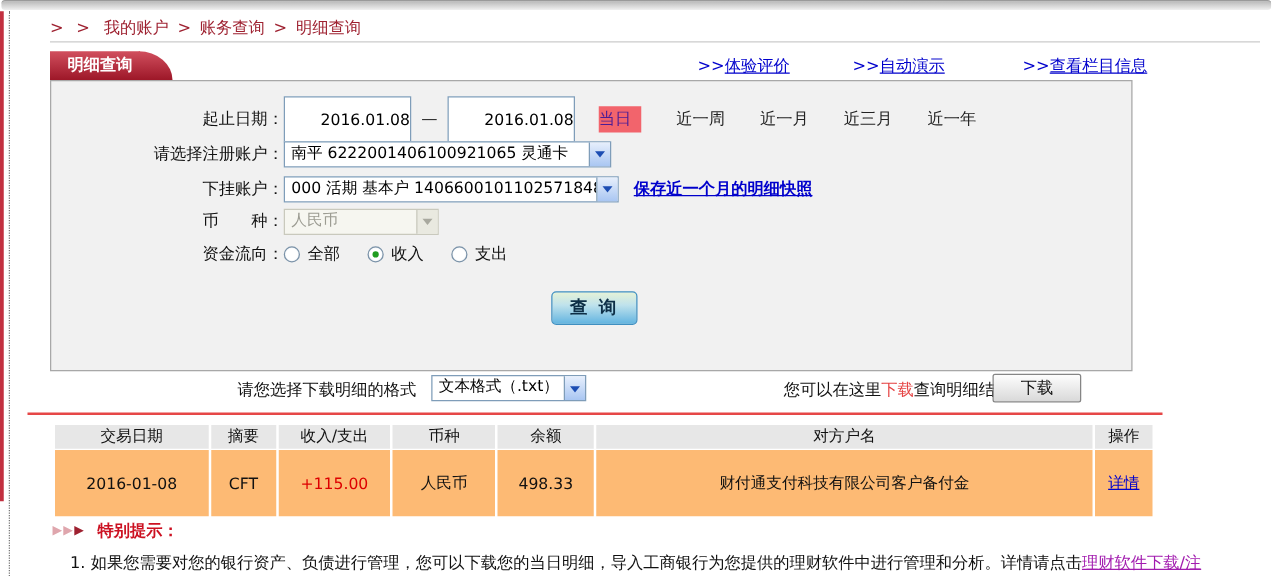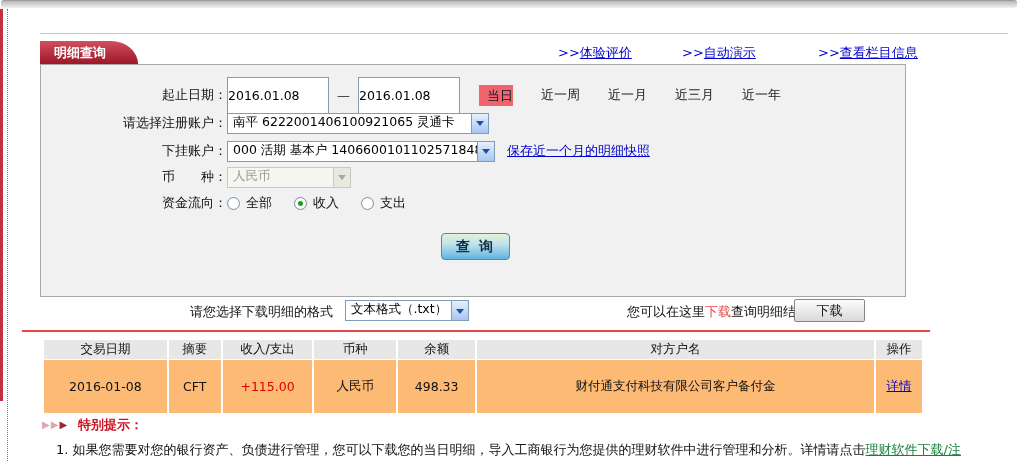--- a/index.html
+++ b/index.html
@@ -33,38 +33,38 @@
 
   
   .panel { position:absolute; left:40px; top:64px; width:866px; height:233px;
            background:#f1f1f1; border:1px solid #a8a8a8; }
   .frow { position:absolute; left:0; width:100%; display:flex; align-items:center;
           font-size:13px; color:#111; height:24px; }
   .flabel { width:186px; text-align:right; flex:none; white-space:pre; }
   .r1 { top:18px; } .r2 { top:46px; } .r3 { top:74px; } .r4 { top:100px; } .r5 { top:126px; }
 
   .date-input { width:102px; height:37px; border:1px solid #7f9db9; background:#fff;
-                text-align:left; font-size:12.5px; font-family:inherit; padding:0; color:#000; }
+                text-align:right; font-size:12.5px; font-family:inherit; padding:0; color:#000; }
   .dash { margin:0 8px; color:#333; }
-  .today-btn { margin-left:19px; width:34px; height:21px; background:#f2646c; color:#0f172a;
-               font-size:13px; text-align:right; line-height:21px; cursor:pointer; }
+  .today-btn { margin-left:19px; width:34px; height:21px; background:#f2646c; color:#4c1d95;
+               font-size:13px; text-align:left; line-height:21px; cursor:pointer; }
   .quick { margin-left:28px; color:#222; cursor:pointer; white-space:nowrap; }
 
   .sel { display:flex; height:21px; border:1px solid #7f9db9;
          background:#fff; font-size:12.5px; color:#000; cursor:pointer; }
   .sel-text { padding:0 5px; white-space:nowrap; overflow:hidden; flex:1; }
   .sel-arrow { width:17px; height:100%; flex:none; border-left:1px solid #7f9db9;
          background:linear-gradient(#e7effc,#a9c6f2); display:flex; align-items:center; justify-content:center; }
   .sel-arrow::after { content:""; border:4px solid transparent; border-top:5px solid #1c4db3; margin-top:5px; }
   .w-acct { width:262px; } .w-sub { width:268px; } .w-cur { width:124px; } .w-fmt { width:124px; }
   .sel.disabled { border-color:#c9c9bd; background:#f6f6f0; color:#9c9c92; cursor:default; }
   .sel.disabled .sel-arrow { border-left-color:#c9c9bd; background:#e9e9e0; }
   .sel.disabled .sel-arrow::after { border-top-color:#a8a89e; }
 
-  .snap-link { margin-left:12px; color:#0000cc; text-decoration:underline; cursor:pointer; white-space:nowrap; }
+  .snap-link { margin-left:12px; color:#0000cc; text-decoration:underline; cursor:pointer; white-space:nowrap;font-weight:bold; }
 
   .radio-item { display:flex; align-items:center; margin-right:22px; cursor:pointer; }
   .radio { width:13px; height:13px; border:1px solid #7a92a8; border-radius:50%;
            background:radial-gradient(#fff 55%, #dde6ee); margin-right:6px; position:relative; flex:none; }
   .radio.checked::after { content:""; position:absolute; left:3px; top:3px; width:5px; height:5px;
            border-radius:50%; background:#1f9c1f; }
 
   .query-btn { position:absolute; left:400px; top:168px; width:69px; height:27px;
            border:1px solid #3f8fc0; border-radius:4px; color:#0e2f47; font-weight:bold;
            font-size:14px; text-align:center; line-height:25px; letter-spacing:2px; cursor:pointer;
@@ -91,30 +91,33 @@
   .amt { color:#dd0000; }
   .detail-link { color:#0000cc; text-decoration:underline; cursor:pointer; }
 
   
   .note-arrows { position:absolute; left:42px; top:419px; font-size:10px; letter-spacing:1px; }
   .note-arrows .a-light { color:#dfa6ad; }
   .note-arrows .a-dark { color:#9e2130; }
   .note-title { position:absolute; left:78px; top:416px; font-size:13px; font-weight:bold; color:#cc1122; }
   .note-line { position:absolute; left:56px; top:441px; width:962px; font-size:13px; color:#111;
                white-space:nowrap; overflow:hidden; }
-  .note-line a { color:#15803d; text-decoration:underline; cursor:pointer; }
+  .note-line a { color:#a21caf; text-decoration:underline; cursor:pointer; }
 </style>
 </head>
 <body>
 
 <div class="screen">
   <div class="topbar"></div>
   <div class="leftbar-red"></div>
   <div class="leftbar-dotted"></div>
 
+  <div class="breadcrumb">
+    <span class="lead">&gt; &gt;</span><span>我的账户</span><span class="sep">&gt;</span><span>账务查询</span><span class="sep">&gt;</span><span>明细查询</span>
+  </div>
   <div class="divider"></div>
 
   <div class="tab">
     <span>明细查询</span>
   </div>
 
   <div class="toplink tl1">
     <span>&gt;&gt;</span><a>体验评价</a>
   </div>
   <div class="toplink tl2">

